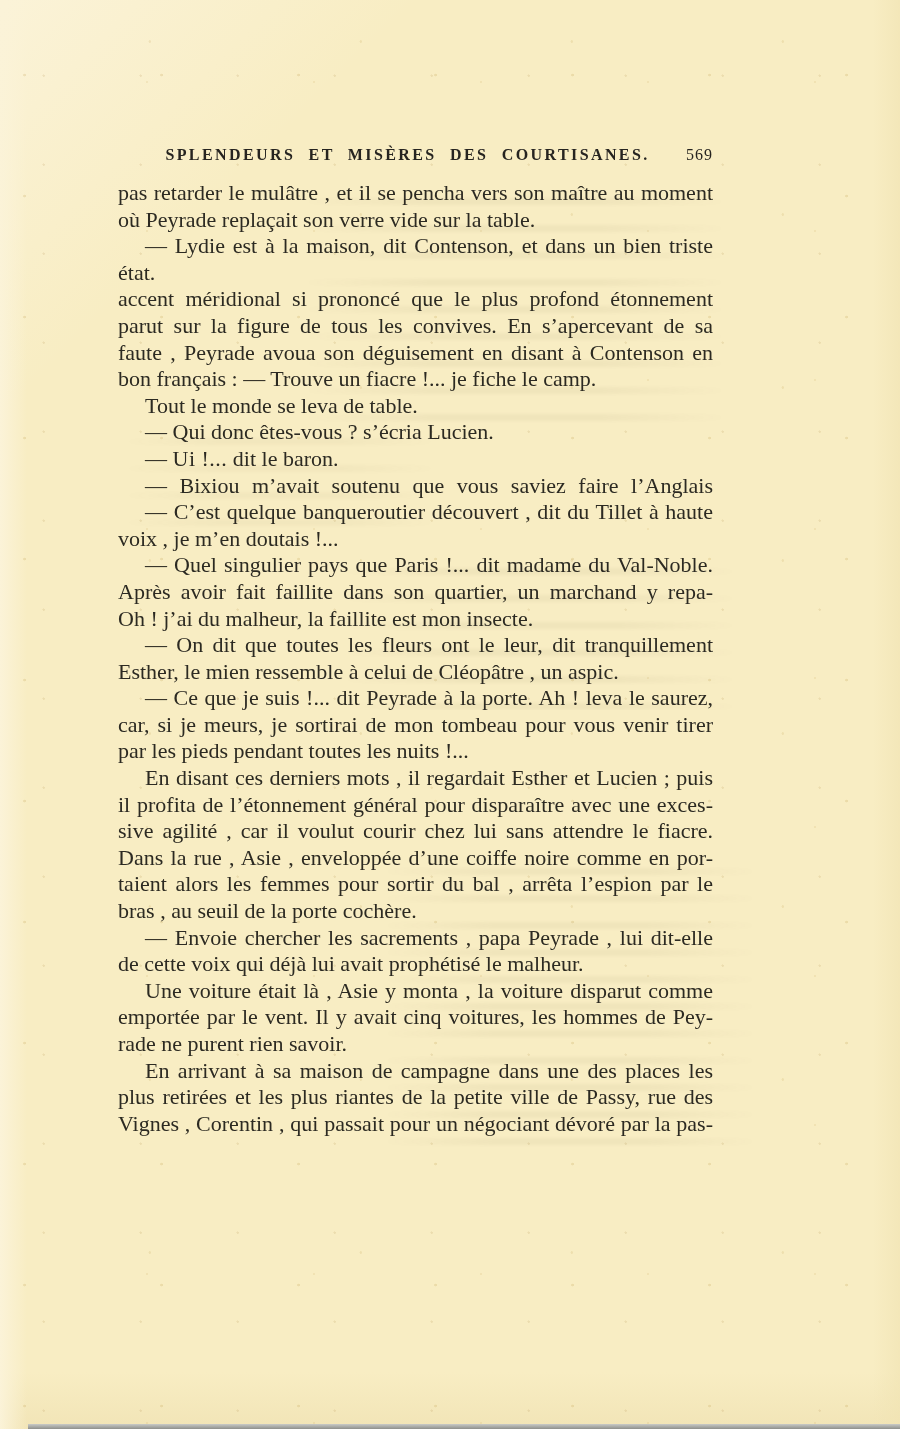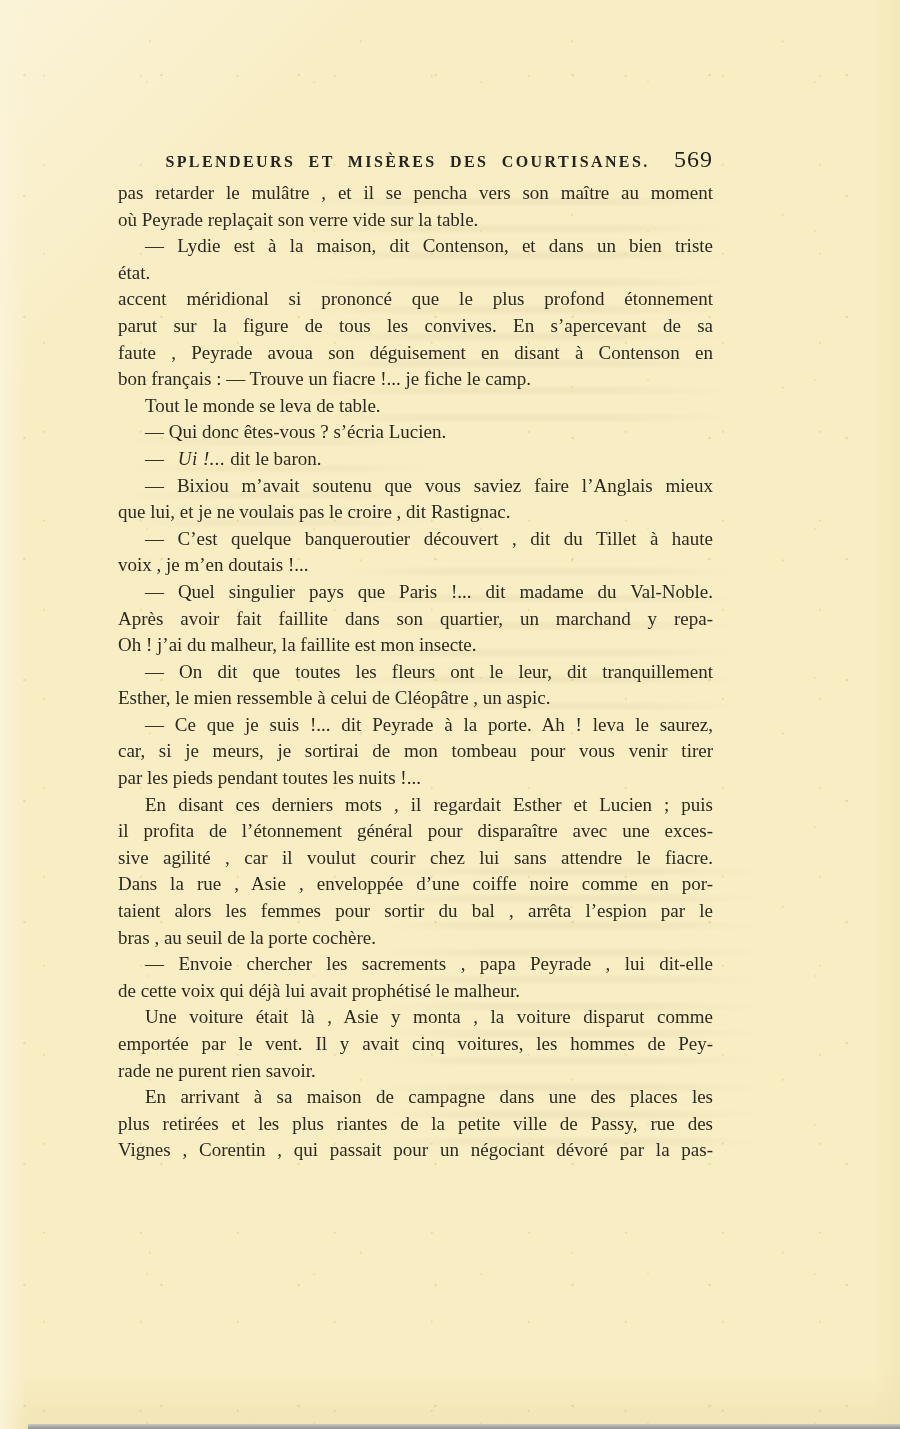--- a/index.html
+++ b/index.html
@@ -51,42 +51,42 @@
     font-size: 16px;
     font-weight: bold;
     letter-spacing: 2.4px;
     word-spacing: 7px;
     color: var(--header-ink);
     padding-left: 46px; 
   }
   .page-number {
     width: 62px;
     text-align: right;
-    font-size: 24px;
+    font-size: 16px;
     color: var(--header-ink);
     letter-spacing: 1px;
   }
   .text-block {
     margin-top: 1px;
-    font-size: 19px;
+    font-size: 22px;
     color: var(--ink);
   }
   .line {
     height: 26.6px;
     line-height: 26.6px;
     overflow: hidden;
     white-space: normal;
     text-rendering: optimizeLegibility;
   }
   .line.indent { padding-left: 27px; }
   .line.just {
     text-align: justify;
     text-align-last: justify;
   }
-  .it { font-style: italic; letter-spacing: 0.5px; margin-left: 9px; }
+  .it { letter-spacing: 0.5px; }
   
   .ghost {
     position: absolute;
     pointer-events: none;
     opacity: 0.10;
     filter: blur(1.6px);
     background-image: repeating-linear-gradient(
       180deg,
       transparent 0 8px,
       rgba(110, 95, 60, 0.55) 8px 15px,
@@ -130,21 +130,20 @@
         <div class="line indent just"><span>— Lydie est à la maison, dit Contenson, et dans un bien triste</span></div>
         <div class="line"><span>état.</span></div>
         <div class="line just"><span>accent méridional si prononcé que le plus profond étonnement</span></div>
         <div class="line just"><span>parut sur la figure de tous les convives. En s’apercevant de sa</span></div>
         <div class="line just"><span>faute , Peyrade avoua son déguisement en disant à Contenson en</span></div>
         <div class="line"><span>bon français : — Trouve un fiacre !... je fiche le camp.</span></div>
         <div class="line indent"><span>Tout le monde se leva de table.</span></div>
         <div class="line indent"><span>— Qui donc êtes-vous ? s’écria Lucien.</span></div>
         <div class="line indent"><span>— </span><span class="it">Ui !...</span><span> dit le baron.</span></div>
         <div class="line indent just"><span>— Bixiou m’avait soutenu que vous saviez faire l’Anglais mieux</span></div>
-        <div class="line"><span>que lui, et je ne voulais pas le croire , dit Rastignac.</span></div>
         <div class="line indent just"><span>— C’est quelque banqueroutier découvert , dit du Tillet à haute</span></div>
         <div class="line"><span>voix , je m’en doutais !...</span></div>
         <div class="line indent just"><span>— Quel singulier pays que Paris !... dit madame du Val-Noble.</span></div>
         <div class="line just"><span>Après avoir fait faillite dans son quartier, un marchand y repa-</span></div>
         <div class="line"><span>Oh ! j’ai du malheur, la faillite est mon insecte.</span></div>
         <div class="line indent just"><span>— On dit que toutes les fleurs ont le leur,  dit tranquillement</span></div>
         <div class="line"><span>Esther, le mien ressemble à celui de Cléopâtre , un aspic.</span></div>
         <div class="line indent just"><span>— Ce que je suis !... dit Peyrade à la porte. Ah ! leva le saurez,</span></div>
         <div class="line just"><span>car, si je meurs, je sortirai de mon tombeau pour vous venir tirer</span></div>
         <div class="line"><span>par les pieds pendant toutes les nuits !...</span></div>

